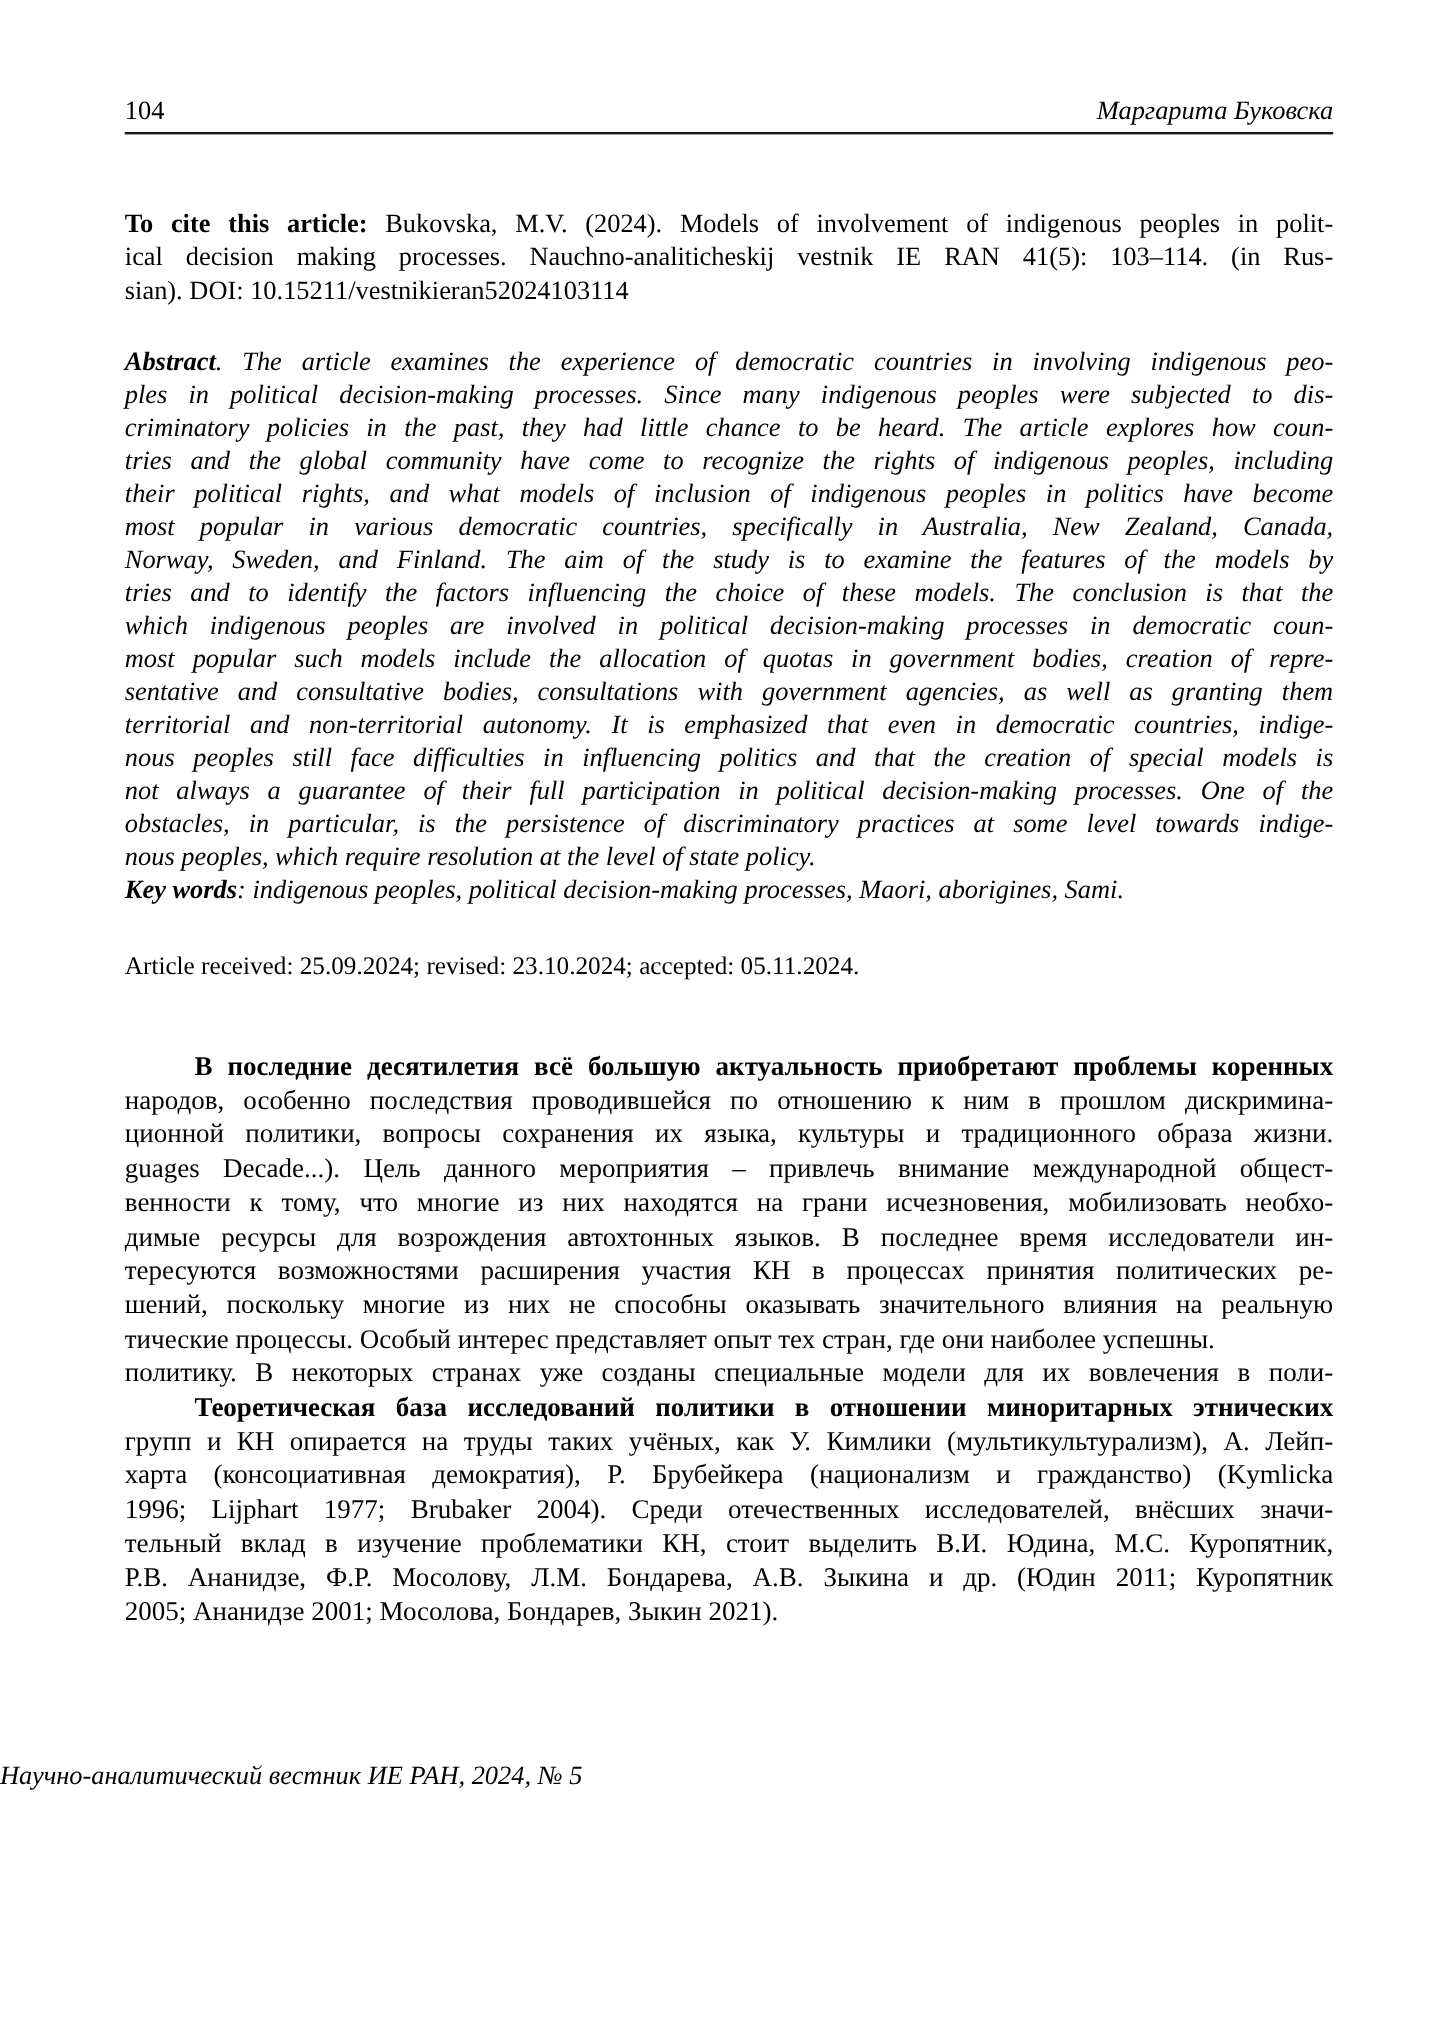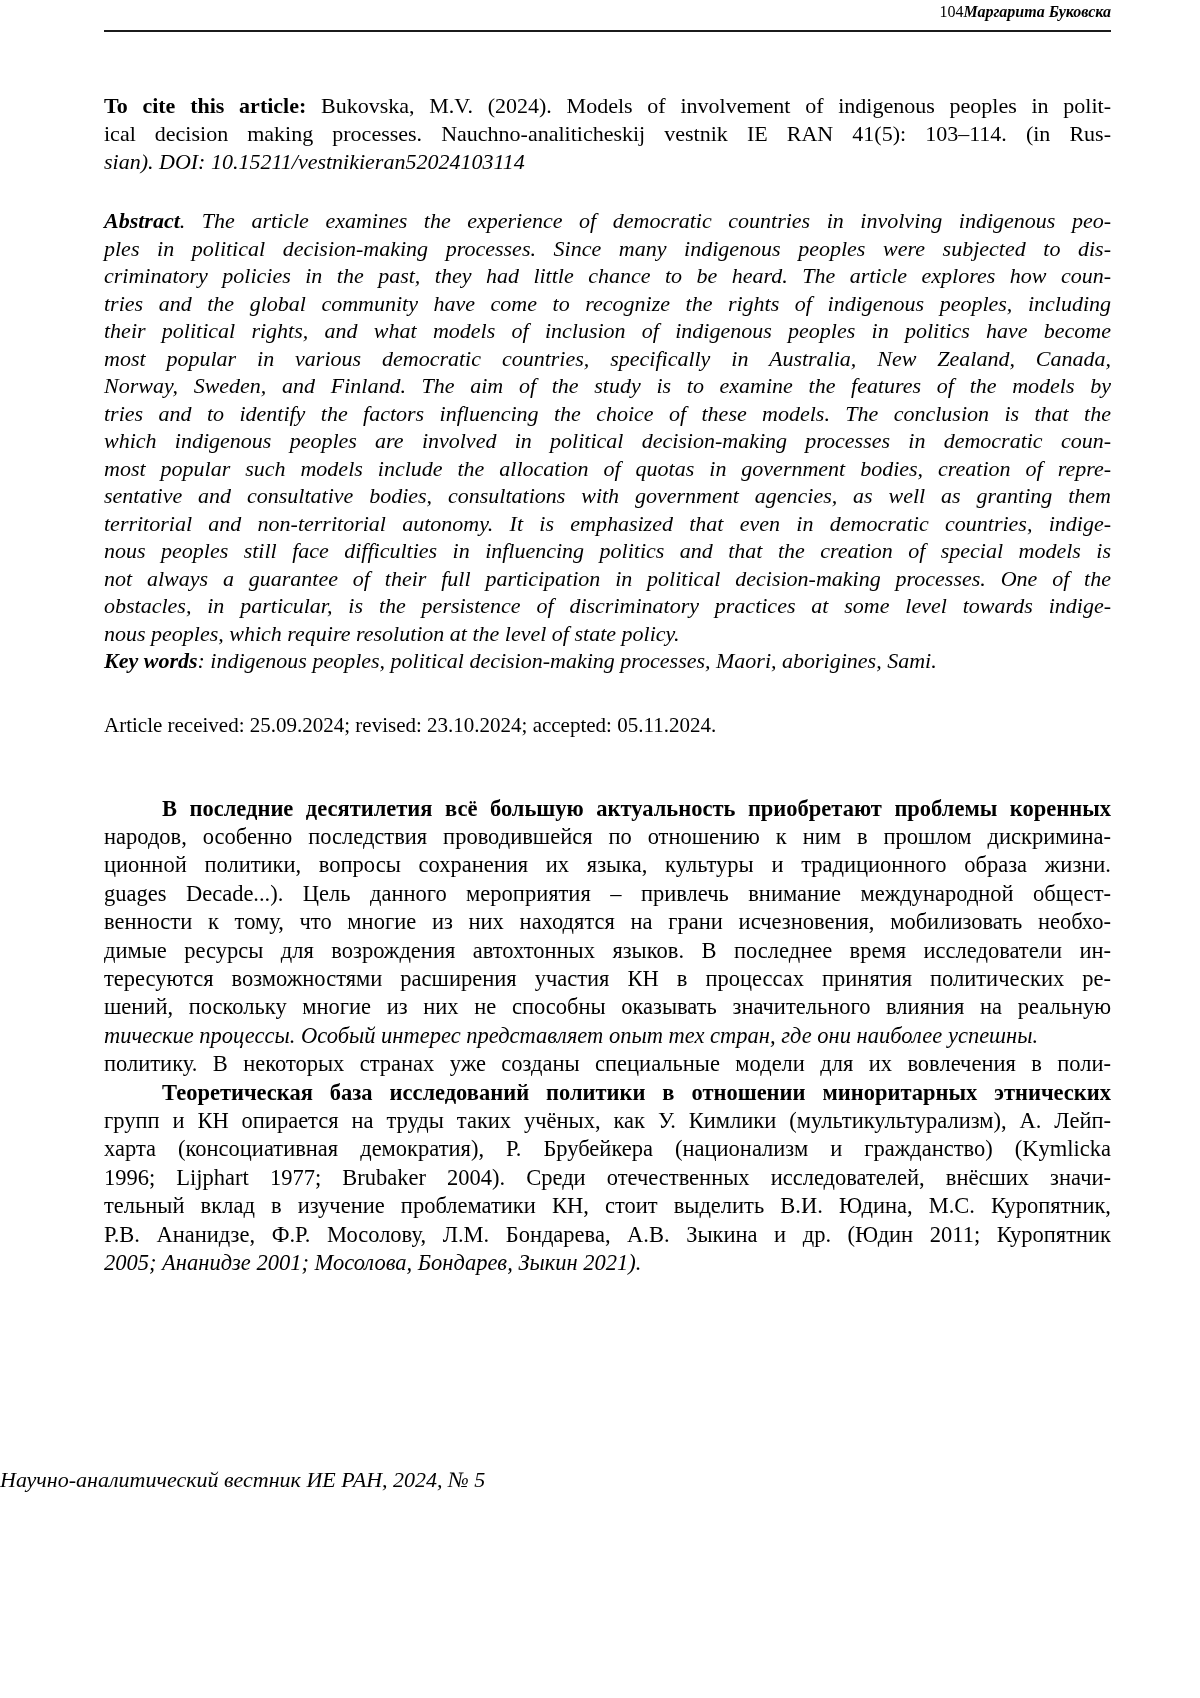--- a/index.html
+++ b/index.html
@@ -13,37 +13,37 @@
     overflow: hidden;
   }
   .content {
     position: absolute;
     left: 104px;
     top: 0;
     width: 1007px;
   }
   .header {
     display: flex;
-    justify-content: flex-end;
+    justify-content: space-between;
     align-items: baseline;
+    padding-top: 80px;
     padding-bottom: 6px;
     border-bottom: 2px solid #1b1b1b;
-    font-size: 16px;
+    font-size: 22px;
     line-height: 24px;
   }
-  .header .author { font-style: italic; font-weight: bold; }
+  .header .author { font-style: italic; }
   .line {
     text-align: justify;
     text-align-last: justify;
     -moz-text-align-last: justify;
   }
   .line.end {
     text-align: left;
     text-align-last: left;
-    font-style: italic;
     -moz-text-align-last: left;
   }
   .indent { text-indent: 58px; font-weight: bold; }
   .lead { font-weight: 700; }
   .citation {
     margin-top: 60px;
     font-size: 22px;
     line-height: 28px;
   }
   .abstract {

